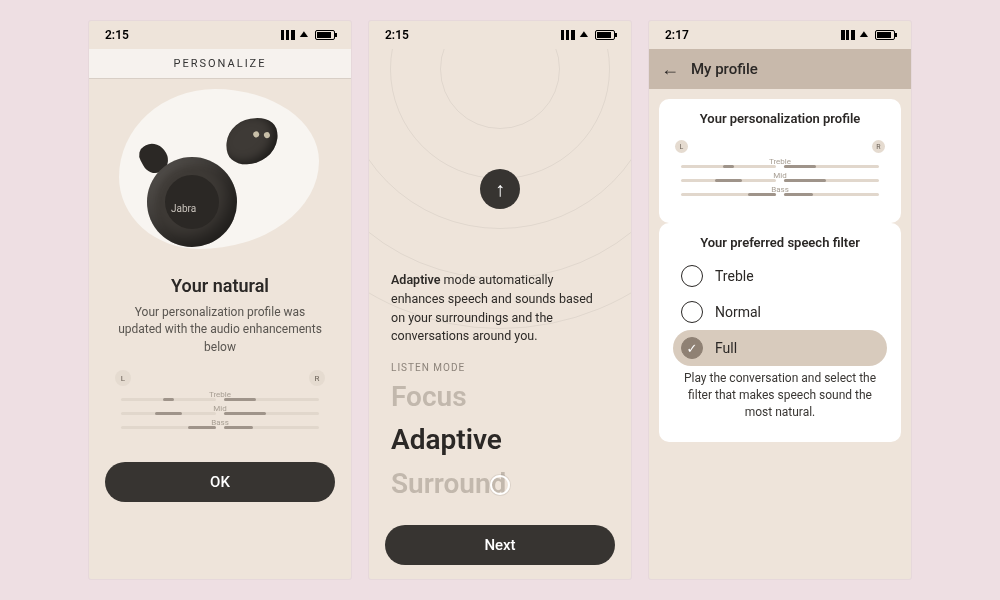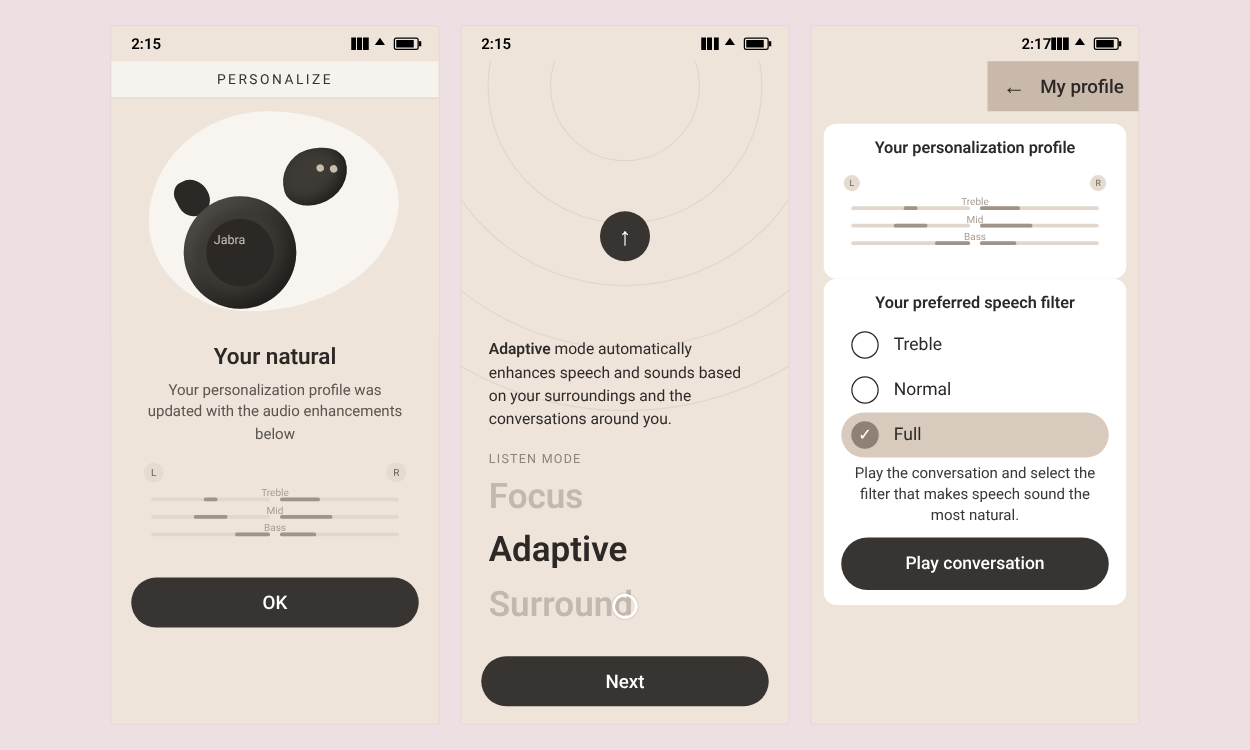--- a/index.html
+++ b/index.html
@@ -1,36 +1,36 @@
 <!DOCTYPE html>
 <html><head>
 <meta charset="utf-8">
 <style>
   * { box-sizing: border-box; margin: 0; padding: 0; font-family: -apple-system, BlinkMacSystemFont, "Segoe UI", Roboto, Helvetica, Arial, sans-serif; }
   body { background: #eedfe3; width: 1000px; height: 600px; display: flex; justify-content: center; align-items: center; gap: 18px; }
   .phone { width: 262px; height: 558px; background: #eee4da; border-radius: 2px; overflow: hidden; display: flex; flex-direction: column; box-shadow: 0 0 0 1px rgba(0,0,0,0.03); position: relative; }
-  .phone.s3 { background:#eee4da;align-items:flex-end; }
+  .phone.s3 { background:#eee4da; }
   .status-bar { height: 28px; display: flex; align-items: center; justify-content: space-between; padding: 0 16px; font-size: 12px; font-weight: 600; color: #000; }
   .status-icons { display:flex; gap:4px; align-items:center; }
   .sig, .wifi, .batt { display:inline-block; }
   .sig { width:14px; height:10px; background: linear-gradient(to right, #000 0 25%, transparent 25% 35%, #000 35% 60%, transparent 60% 70%, #000 70% 100%); }
   .wifi { width:12px; height:10px; position:relative; }
   .wifi::before { content:"▲"; font-size:10px; color:#000; position:absolute; top:-2px; left:0; transform:scaleX(1.4); }
   .batt { width:20px; height:10px; border:1px solid #000; border-radius:2px; position:relative; }
   .batt::after{ content:""; position:absolute; right:-3px; top:2px; width:2px; height:4px; background:#000;}
   .batt::before{ content:""; position:absolute; left:1px; top:1px; width:14px; height:6px; background:#000;}
 
   
   .s1-header { background:#f6f2ee; height:30px; display:flex; align-items:center; justify-content:center; font-size:11px; letter-spacing:2px; color:#333; border-bottom:1px solid #d8cfc6;}
   .s1-hero { position:relative; height:190px; background:#eee4da; overflow:hidden; }
   .blob { position:absolute; width:200px; height:160px; left:30px; top:10px; background:#f8f5f1; border-radius:48% 52% 60% 40% / 55% 45% 55% 45%; }
   .earbud { position:absolute; background:#3e3a36; }
   .earbud.big { width:90px; height:90px; border-radius:50%; left:58px; top:78px; box-shadow: inset -8px -8px 18px rgba(0,0,0,0.5), inset 6px 6px 10px rgba(255,255,255,0.1); }
   .earbud.big::after{content:""; position:absolute; width:54px; height:54px; background:#2b2825; border-radius:50%; left:18px; top:18px;}
-  .brand { position:absolute; left:82px; top:108px; font-size:10px; color:#c9c3bc; z-index:3; }
+  .brand { position:absolute; left:82px; top:124px; font-size:10px; color:#c9c3bc; z-index:3; }
   .earbud.small { width:54px; height:44px; border-radius:50% 50% 55% 45% / 60% 40% 60% 40%; left:136px; top:40px; transform:rotate(-18deg); box-shadow: inset -4px -4px 10px rgba(0,0,0,0.5);}
   .earbud.small::before{content:""; position:absolute; width:6px; height:6px; background:#c8bfa8; border-radius:50%; left:30px; top:14px; box-shadow: 10px 4px 0 #c8bfa8;}
   .stem { position:absolute; width:26px; height:30px; background:#2b2825; border-radius:40% 60% 50% 50%; left:52px; top:64px; transform:rotate(-28deg); }
 
   .s1-body { padding: 6px 24px 10px; text-align:center; }
   .s1-title { font-size:18px; font-weight:600; color:#2b2826; margin-bottom:8px;}
   .s1-sub { font-size:12px; color:#595550; line-height:1.45; }
   .eq-row { display:flex; align-items:center; justify-content:space-between; margin-top:14px; padding:0 2px;}
   .lr { width:16px; height:16px; border-radius:50%; background:#e5dbd0; font-size:8px; display:flex; align-items:center; justify-content:center; color:#6b6258;}
   .eq { margin-top:6px; padding: 0 4px 10px;}
@@ -222,16 +222,15 @@
         <div class="filter-opt">
           <span class="radio"></span>
           <span>Normal</span>
         </div>
         <div class="filter-opt sel">
           <span class="radio">✓</span>
           <span>Full</span>
         </div>
       </div>
       <div class="help">Play the conversation and select the filter that makes speech sound the most natural.</div>
-      <div class="play-btn">Play conversation</div>
     </div>
   </div>
 </div>
 
 </body></html>

